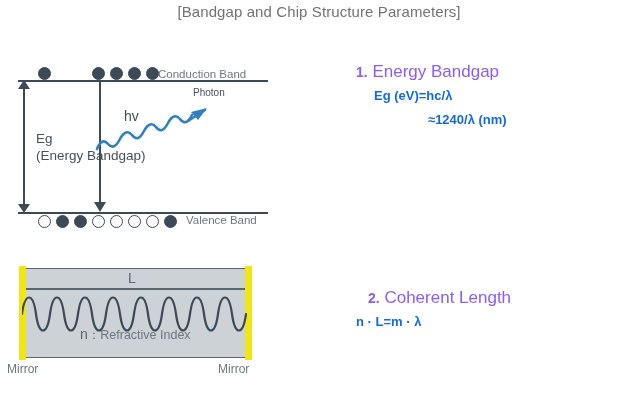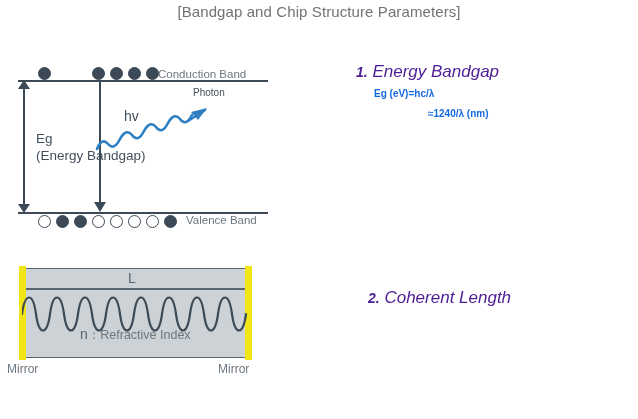--- a/index.html
+++ b/index.html
@@ -88,28 +88,28 @@
 
   .mirror-text{font-size:12px;color:#6d7781;text-align:right;}
   #mirror-left-label{left:7px;top:104px;}
   #mirror-right-label{left:218px;top:104px;}
 
   
   #section-1{left:350px;top:62px;width:280px;}
   #section-2{left:350px;top:288px;width:280px;}
 
   .sec-heading{
-    font-size:17px;color:#4c1d95;white-space:nowrap;font-style:italic;
+    font-size:17px;color:#8b5cf6;white-space:nowrap;
   }
   .sec-heading .num{font-size:14px;font-weight:bold;}
   #section-1 .sec-heading{padding-left:6px;}
   #section-2 .sec-heading{padding-left:18px;}
 
   .formula{
-    color:#1569e0;font-weight:bold;font-size:10px;white-space:nowrap;
+    color:#1569e0;font-weight:bold;font-size:13px;white-space:nowrap;
   }
   #eg-formula-1{margin-top:6px;padding-left:24px;}
   #eg-formula-2{margin-top:9px;padding-left:78px;}
   #cl-formula-1{margin-top:6px;padding-left:6px;}
   #cl-formula-2{margin-top:12px;padding-left:62px;}
 </style>
 </head>
 <body>
 
 <div class="abs" id="title">[Bandgap and Chip Structure Parameters]</div>
@@ -200,13 +200,14 @@
   </div>
   <div class="formula" id="eg-formula-1">Eg (eV)=hc/λ</div>
   <div class="formula" id="eg-formula-2">≈1240/λ (nm)</div>
 </div>
 
 <div class="abs" id="section-2">
   <div class="sec-heading">
     <span class="num">2.</span>
     <span>Coherent Length</span>
   </div>
+  <div class="formula" id="cl-formula-1">n · L=m · λ</div>
 </div>
 
 </body></html>

